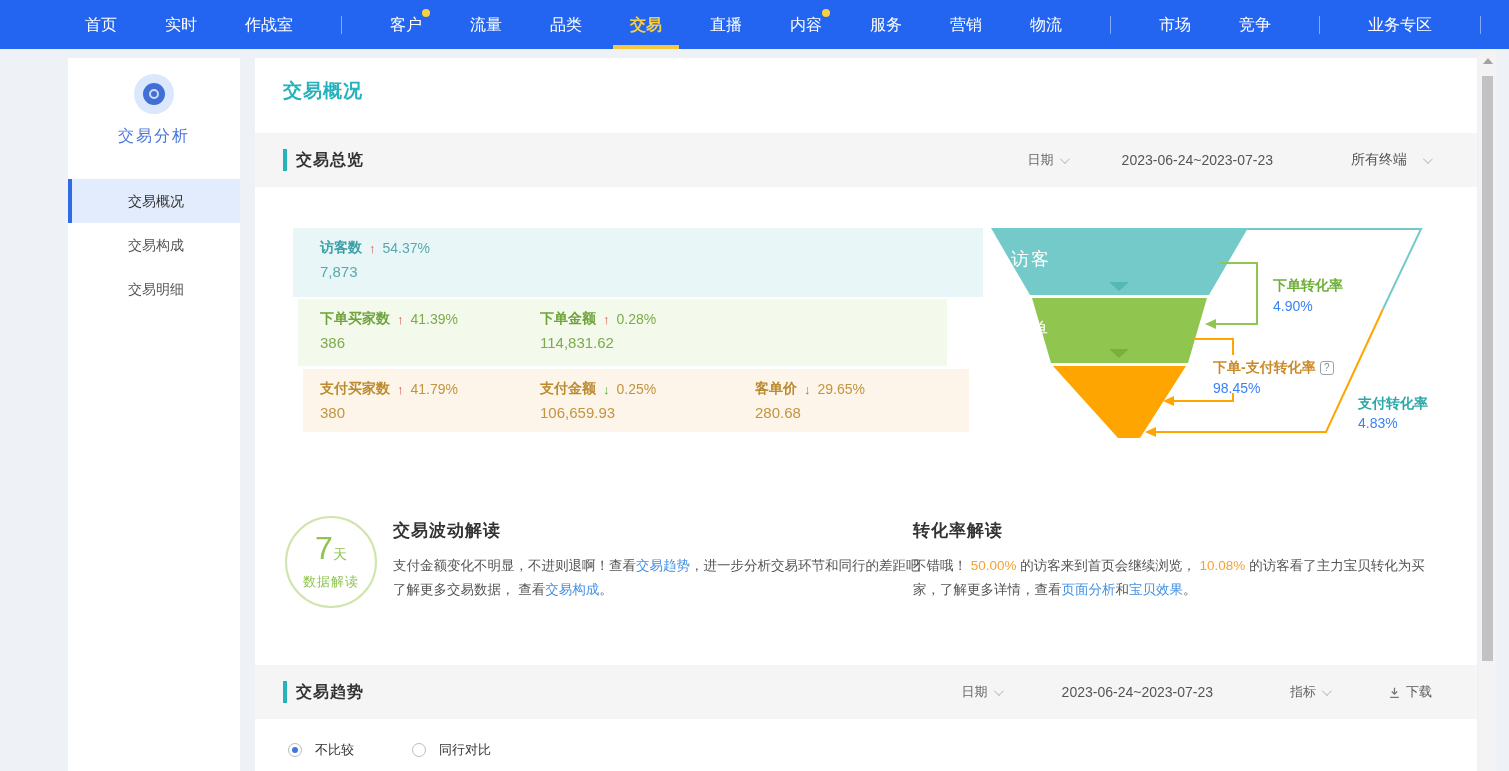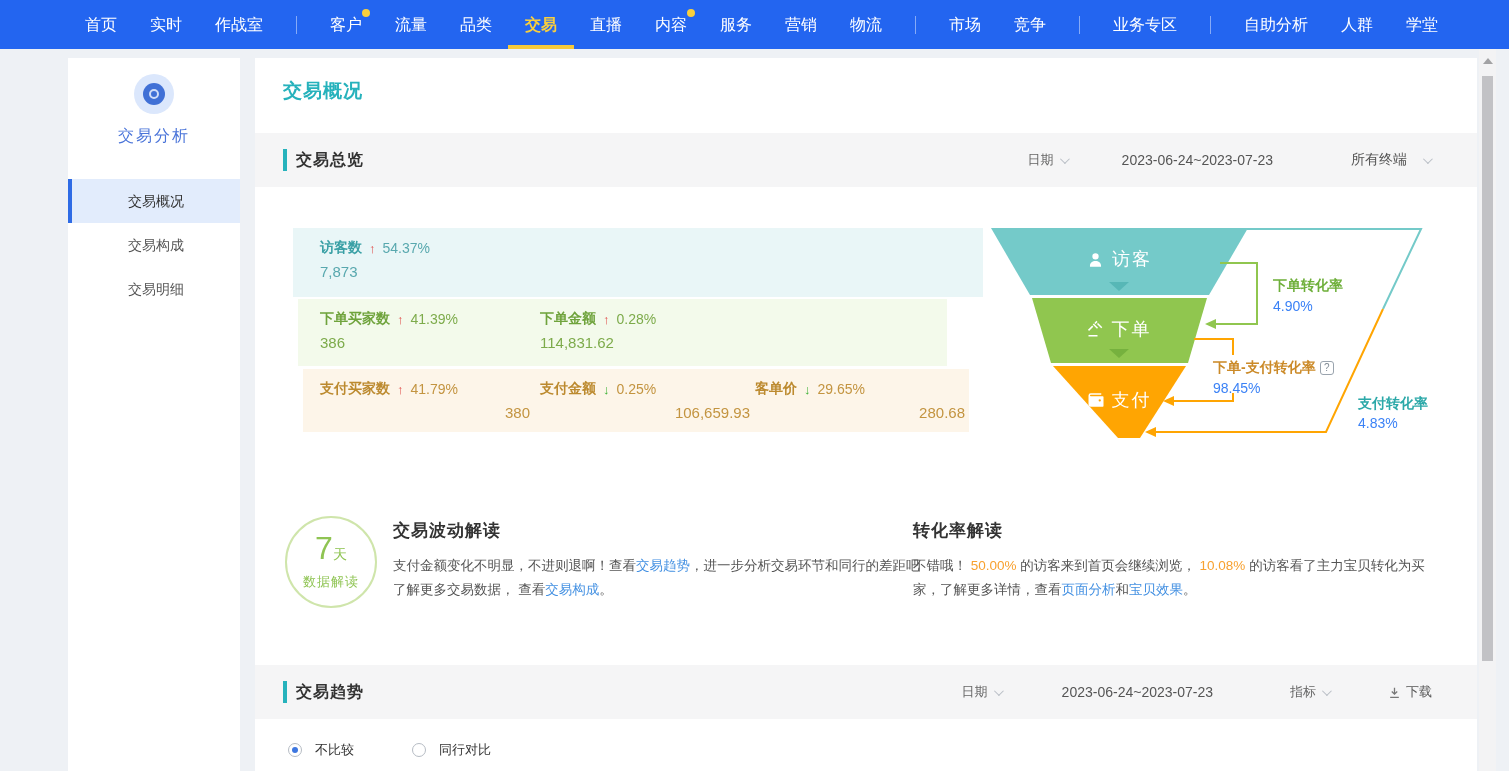--- a/index.html
+++ b/index.html
@@ -1,21 +1,21 @@
 <!DOCTYPE html>
 <html><head>
 <meta charset="utf-8">
 <style>
   * { margin:0; padding:0; box-sizing:border-box; }
   html,body { width:1509px; height:771px; }
   body { font-family:"Liberation Sans","DejaVu Sans",sans-serif; background:#eef1f5; overflow:hidden; }
   .screen { position:relative; width:1509px; height:771px; background:#eef1f5; }
 
   
-  .nav { position:absolute; left:0; top:0; width:1509px; height:49px; background:#2365f0; display:flex; align-items:center; padding-left:85px; gap:33px; }
+  .nav { position:absolute; left:0; top:0; width:1509px; height:49px; background:#2365f0; display:flex; align-items:center; padding-left:85px; gap:48px; }
   .nav-item { position:relative; height:49px; line-height:49px; color:#fff; font-size:16px; cursor:pointer; white-space:nowrap; flex:0 0 auto; }
   .nav-item.active { color:#f9cf3d; font-weight:bold;text-align:center; }
   .nav-item.active::after { content:""; position:absolute; left:50%; transform:translateX(-50%); bottom:0; width:66px; height:4px; background:#f5c93b; }
   .nav-sep { width:1px; height:18px; background:rgba(255,255,255,0.45); flex:0 0 auto; }
   .nav-badge { position:absolute; top:9px; right:-8px; width:8px; height:8px; border-radius:50%; background:#f9cf3d; }
 
   
   .sidebar { position:absolute; left:68px; top:58px; width:172px; height:713px; background:#fff; }
   .side-icon-wrap { display:flex; justify-content:center; margin-top:16px; }
   .side-icon { width:40px; height:40px; border-radius:50%; background:#dbe7fc; display:flex; align-items:center; justify-content:center; }
@@ -48,26 +48,26 @@
   .mrow3 { left:48px; top:182px; width:666px; height:63px; background:#fdf5e9; }
   .mcell { position:absolute; top:11px; width:210px; }
   .mline1 { display:flex; align-items:center; gap:7px; font-size:14px; }
   .mlabel { font-weight:bold; }
   .marrow { font-size:13px; font-weight:bold; }
   .marrow.up { color:#e0504d; }
   .marrow.down { color:#3cb035; }
   .mvalue { margin-top:6px; font-size:15px; }
   .mrow1 .mlabel { color:#3aa0a5; } .mrow1 .mpct,.mrow1 .mvalue { color:#58a8ae; }
   .mrow2 .mlabel { color:#6fa33c; } .mrow2 .mpct,.mrow2 .mvalue { color:#7dab4b; }
-  .mrow3 .mlabel { color:#bc8a2f; } .mrow3 .mpct,.mrow3 .mvalue { color:#c39440;text-align:right; }
+  .mrow3 .mlabel { color:#bc8a2f; } .mrow3 .mpct,.mrow3 .mvalue { color:#c39440; }
 
   
   .funnel { position:absolute; left:730px; top:38px; width:450px; height:230px; }
   .funnel svg { position:absolute; left:0; top:0; }
-  .stage-label { position:absolute; left:0; width:268px; display:flex; align-items:center; justify-content:center; gap:7px; color:#fff; font-size:18px; letter-spacing:2px; }
+  .stage-label { position:absolute; left:0; width:268px; display:flex; align-items:center; gap:7px; color:#fff; font-size:18px; letter-spacing:2px; }
   .stage-label svg { position:static; }
   .rate-label { position:absolute; font-size:14px; font-weight:bold; white-space:nowrap; display:flex; align-items:center; gap:4px; }
   .rate-value { position:absolute; font-size:14px; color:#3b82f6; }
   .help-icon { width:14px; height:14px; border:1px solid #9aa4ae; border-radius:3px; color:#7f8a94; font-size:10px; font-weight:normal; line-height:12px; text-align:center; cursor:pointer; }
 
   
   .insight-badge { position:absolute; left:30px; top:329px; width:92px; height:92px; border:2px solid #cfe5ab; border-radius:50%; display:flex; flex-direction:column; align-items:center; justify-content:center; color:#8fc453; }
   .badge-top { line-height:30px; }
   .badge-num { font-size:32px; }
   .badge-unit { font-size:14px; }

